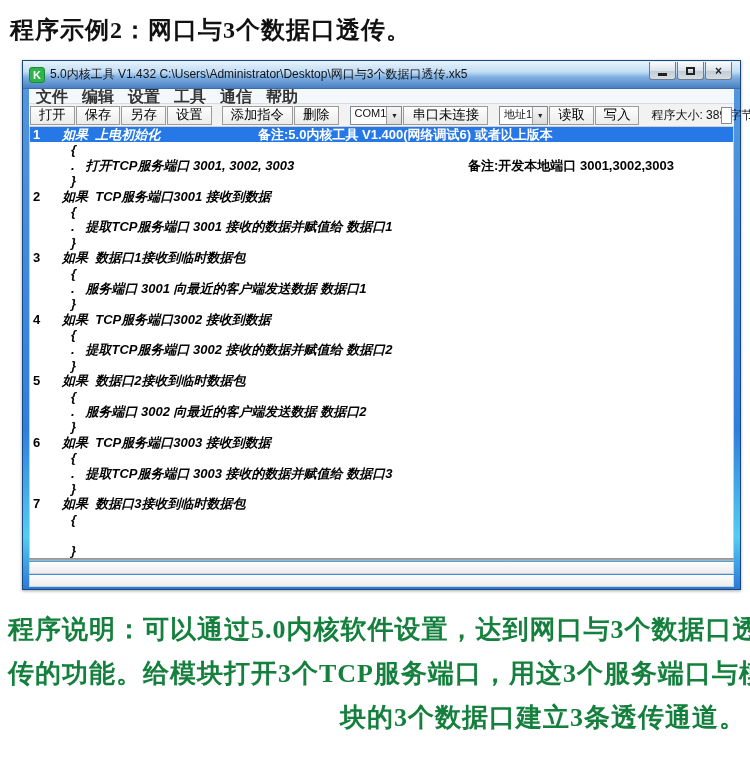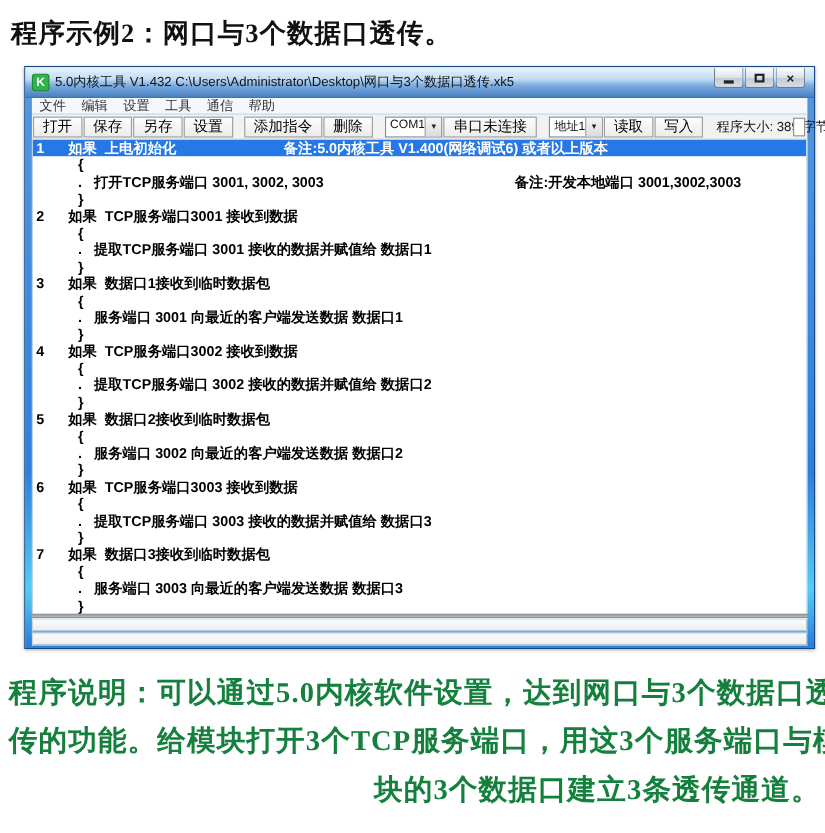--- a/index.html
+++ b/index.html
@@ -50,21 +50,21 @@
     border-radius:0 0 3px 3px;
     display:flex; align-items:center; justify-content:center; cursor:pointer;
   }
   .glyph-min { width:9px; height:3px; background:#222; margin-top:7px; }
   .glyph-max { width:9px; height:8px; border:2px solid #222; }
   .glyph-close { font-size:12px; font-weight:bold; color:#222; line-height:1; }
 
   .frame-body { padding:0 6px; }
   .menubar {
     height:15px; background:#f4f7fb; border-bottom:1px solid #d9dde2;
-    display:flex; align-items:center; font-size:12px; color:#333;
+    display:flex; align-items:center; font-size:16px; color:#333;font-weight:bold;
   }
   .menu-item { padding:0 7px; line-height:15px; cursor:default; }
 
   .toolbar {
     height:23px; background:#f2f2f2; border-bottom:1px solid #cfcfcf;
     display:flex; align-items:center; font-size:12px; color:#111; position:relative;
   }
   .tb-btn {
     height:19px; padding:0 8px; margin-left:1px;
     background:linear-gradient(180deg,#fdfdfd,#ececec);
@@ -93,21 +93,21 @@
     height:431px; background:#fff; overflow:hidden;
     border-left:1px solid #bcd2e8; border-right:1px solid #bcd2e8;
     font-weight:bold; font-size:13px; color:#000;
   }
   .prog-line {
     position:relative; height:15.4px; line-height:15.4px;
     display:flex; white-space:pre; cursor:default;
   }
   .prog-line.hl { background:#2578e5; color:#fff; }
   .ln-num { flex:none; width:32px; padding-left:3px; }
-  .ln-text { white-space:pre; }
+  .ln-text { white-space:pre;font-style:italic; }
   .t-brace .ln-text, .t-cmd .ln-text { padding-left:9px; }
   .ln-remark { position:absolute; top:0; white-space:pre; }
   .prog-line.hl .ln-remark { left:228px; }
   .t-cmd .ln-remark { left:438px; color:#000; }
 
   
   .status-divider { height:3px; background:linear-gradient(180deg,#8f8f8f,#b9b9b9); }
   .status-strip {
     height:12px; background:linear-gradient(180deg,#fbfbfb,#ededed);
     border:1px solid #d2d2d2; border-top-color:#fff; margin-top:1px;
@@ -195,21 +195,21 @@
           <div class="prog-line t-cond"><span class="ln-num">5</span><span class="ln-text">如果  数据口2接收到临时数据包</span></div>
           <div class="prog-line t-brace"><span class="ln-num"></span><span class="ln-text">{</span></div>
           <div class="prog-line t-cmd"><span class="ln-num"></span><span class="ln-text">.   服务端口 3002 向最近的客户端发送数据 数据口2</span></div>
           <div class="prog-line t-brace"><span class="ln-num"></span><span class="ln-text">}</span></div>
           <div class="prog-line t-cond"><span class="ln-num">6</span><span class="ln-text">如果  TCP服务端口3003 接收到数据</span></div>
           <div class="prog-line t-brace"><span class="ln-num"></span><span class="ln-text">{</span></div>
           <div class="prog-line t-cmd"><span class="ln-num"></span><span class="ln-text">.   提取TCP服务端口 3003 接收的数据并赋值给 数据口3</span></div>
           <div class="prog-line t-brace"><span class="ln-num"></span><span class="ln-text">}</span></div>
           <div class="prog-line t-cond"><span class="ln-num">7</span><span class="ln-text">如果  数据口3接收到临时数据包</span></div>
           <div class="prog-line t-brace"><span class="ln-num"></span><span class="ln-text">{</span></div>
-          <div class="prog-line t-cmd"><span class="ln-num"></span><span class="ln-text">.   服务端口 3003 向最近的客户端发送数据 数据口3</span></div>
+          <div class="prog-line t-cmd"><span class="ln-num"></span></div>
           <div class="prog-line t-brace"><span class="ln-num"></span><span class="ln-text">}</span></div>
         </div>
 
       <div class="status-divider"></div>
       <div class="status-strip"></div>
       <div class="status-strip"></div>
       <div class="bottom-pad"></div>
     </div>
   </div>
 

